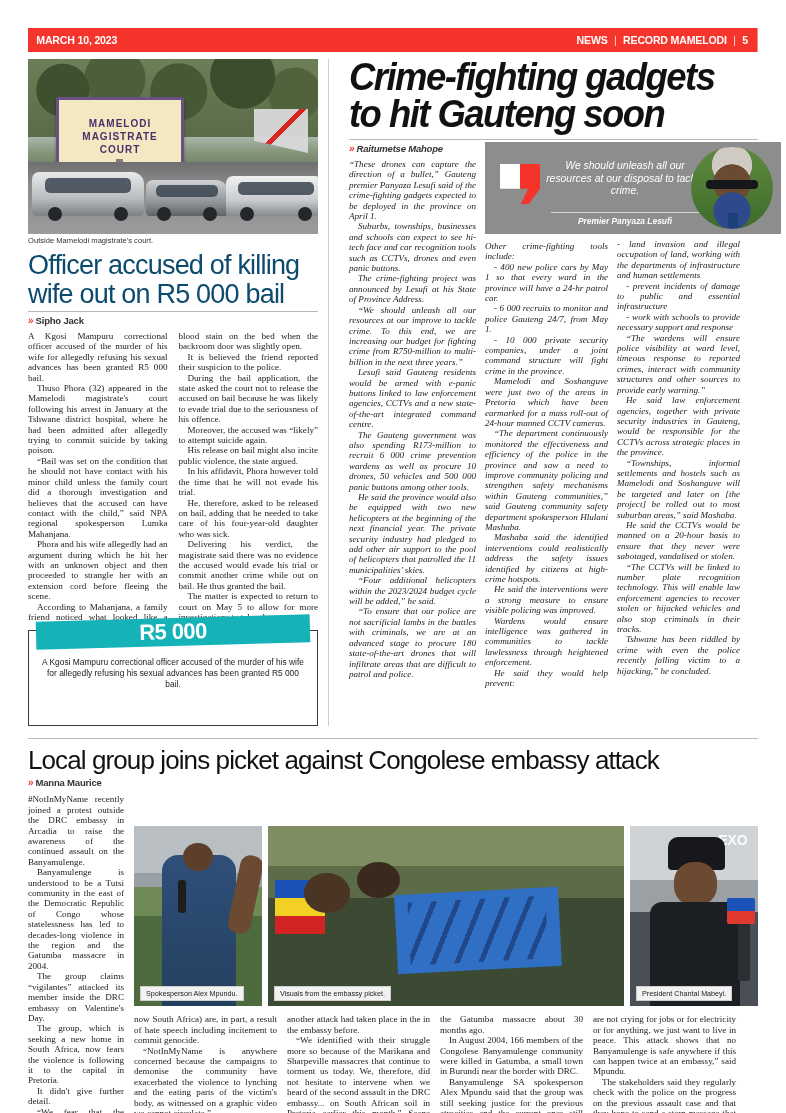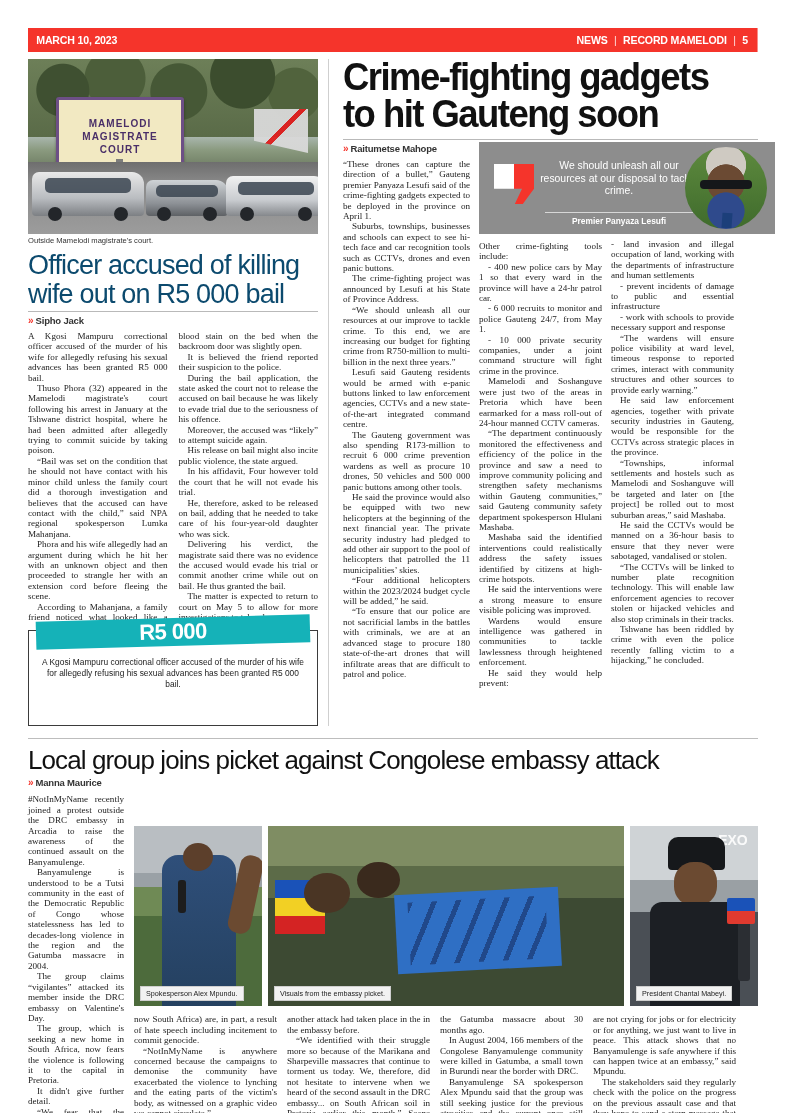--- a/index.html
+++ b/index.html
@@ -49,21 +49,21 @@
     font-size:9.1px; line-height:10.4px; text-align:justify;
     color:#1b1b1b;
     hyphens:auto;
   }
   .bodytext p { margin:0; text-indent:9px; }
   .bodytext p.first { text-indent:0; }
 
   
   .top { display:flex; margin-top:7px; }
   .top-left { width:300px; flex:0 0 300px; padding-right:10px; }
-  .top-right { flex:1 1 auto; border-left:1.5px solid #cfcfcf; padding-left:14px; }
+  .top-right { flex:1 1 auto; border-left:1.5px solid #cfcfcf; padding-left:20px;font-style:italic; }
 
   .photo {
     position:relative; overflow:hidden; background:#9aa0a6;
   }
   .photo-court { height:175px; }
   
   .court-sky { position:absolute; inset:0;
      background:linear-gradient(#9fb6c9 0%, #c4cfd6 38%, #8a9a7f 52%, #6f7d63 62%, #5d6b56 100%); }
   .court-tree { position:absolute; top:0; left:0; right:0; height:78px;
      background:
@@ -293,21 +293,21 @@
         <div class="bodytext">
           <p class="first">A Kgosi Mampuru correctional officer accused of the murder of his wife for allegedly refusing his sexual advances has been granted R5 000 bail.</p>
           <p>Thuso Phora (32) appeared in the Mamelodi magistrate's court following his arrest in January at the Tshwane district hospital, where he had been admitted after allegedly trying to commit suicide by taking poison.</p>
           <p>“Bail was set on the condition that he should not have contact with his minor child unless the family court did a thorough investigation and believes that the accused can have contact with the child,” said NPA regional spokesperson Lumka Mahanjana.</p>
           <p>Phora and his wife allegedly had an argument during which he hit her with an unknown object and then proceeded to strangle her with an extension cord before fleeing the scene.</p>
           <p>According to Mahanjana, a family friend noticed what looked like a blood stain on the bed when the backroom door was slightly open.</p>
           <p>It is believed the friend reported their suspicion to the police.</p>
           <p>During the bail application, the state asked the court not to release the accused on bail because he was likely to evade trial due to the seriousness of his offence.</p>
           <p>Moreover, the accused was “likely” to attempt suicide again.</p>
           <p>His release on bail might also incite public violence, the state argued.</p>
-          <p>In his affidavit, Four however told the court that he will not evade his trial.</p>
+          <p>In his affidavit, Phora however told the time that he will not evade his trial.</p>
           <p>He, therefore, asked to be released on bail, adding that he needed to take care of his four-year-old daughter who was sick.</p>
           <p>Delivering his verdict, the magistrate said there was no evidence the accused would evade his trial or commit another crime while out on bail. He thus granted the bail.</p>
           <p>The matter is expected to return to court on May 5 to allow for more investigations to take place.</p>
         </div>
       </div>
 
       <div class="factbox">
         <div class="tag">R5 000</div>
         <div class="frame">
           <div class="txt">A Kgosi Mampuru correctional officer accused of the murder of his wife for allegedly refusing his sexual advances has been granted R5 000 bail.</div>
@@ -365,21 +365,21 @@
 
         <div class="main-col">
           <div style="height:99px"></div>
           <div class="bodytext">
             <p class="first">- land invasion and illegal occupation of land, working with the departments of infrastructure and human settlements</p>
             <p>- prevent incidents of damage to public and essential infrastructure</p>
             <p>- work with schools to provide necessary support and response</p>
             <p>“The wardens will ensure police visibility at ward level, timeous response to reported crimes, interact with community structures and other sources to provide early warning.”</p>
             <p>He said law enforcement agencies, together with private security industries in Gauteng, would be responsible for the CCTVs across strategic places in the province.</p>
             <p>“Townships, informal settlements and hostels such as Mamelodi and Soshanguve will be targeted and later on [the project] be rolled out to most suburban areas,” said Mashaba.</p>
-            <p>He said the CCTVs would be manned on a 36-hour basis to ensure that they never were sabotaged, vandalised or stolen.</p>
+            <p>He said the CCTVs would be manned on a 20-hour basis to ensure that they never were sabotaged, vandalised or stolen.</p>
             <p>“The CCTVs will be linked to number plate recognition technology. This will enable law enforcement agencies to recover stolen or hijacked vehicles and also stop criminals in their tracks.</p>
             <p>Tshwane has been riddled by crime with even the police recently falling victim to a hijacking,” he concluded.</p>
           </div>
         </div>
 
       </div>
     </div>
   </div>
 
   <div class="section-div"></div>

